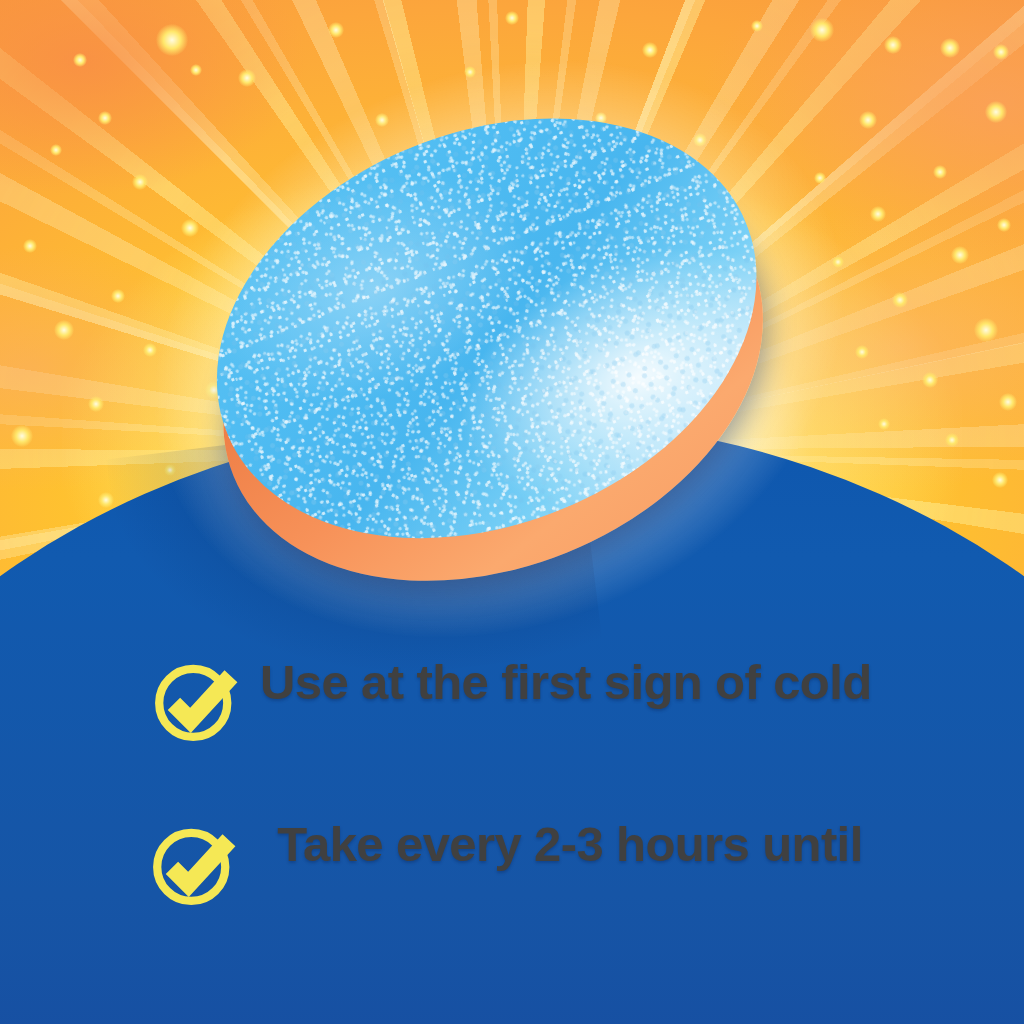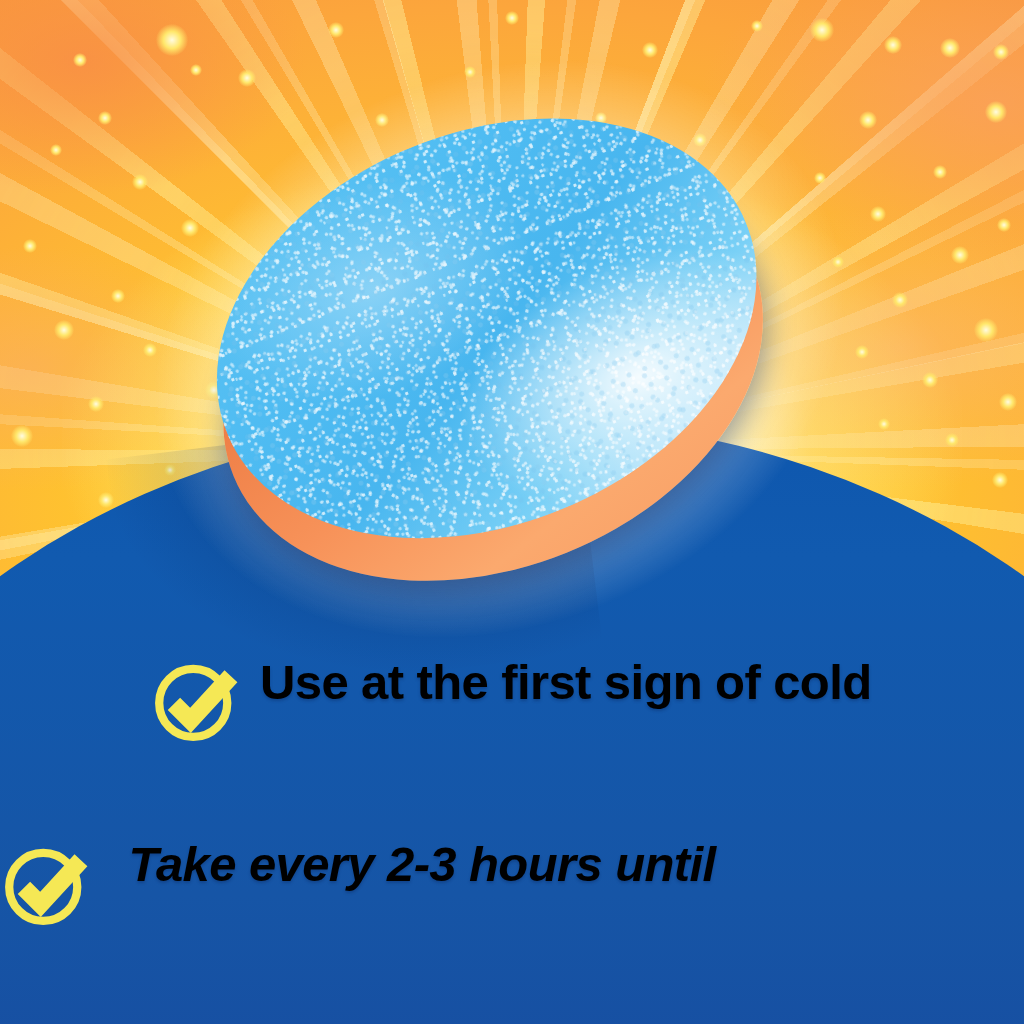--- a/index.html
+++ b/index.html
@@ -188,29 +188,29 @@
     position: absolute;
     left: 0; right: 0;
     top: 648px;
   }
   .bullet {
     display: flex;
     align-items: flex-start;
     gap: 18px;
   }
   .bullet.b1 { padding-left: 150px; }
-  .bullet.b2 { margin-top: 82px; font-style: italic; }
+  .bullet.b2 { padding-left: 148px; margin-top: 62px; }
   .check {
     flex: 0 0 auto;
     width: 92px; height: 92px;
     margin-top: 8px;
   }
   .check.c2 { margin-top: 10px; }
   .btext {
-    color: #000000;
+    color: #404040;
     font-weight: 700;
     font-size: 49px;
     line-height: 57px;
     letter-spacing: -0.6px;
     font-stretch: condensed;
     text-shadow: 0 2px 3px rgba(5,30,80,.30);
     padding-top: 6px;
   }
   .btext.t2 {
     text-align: center;

